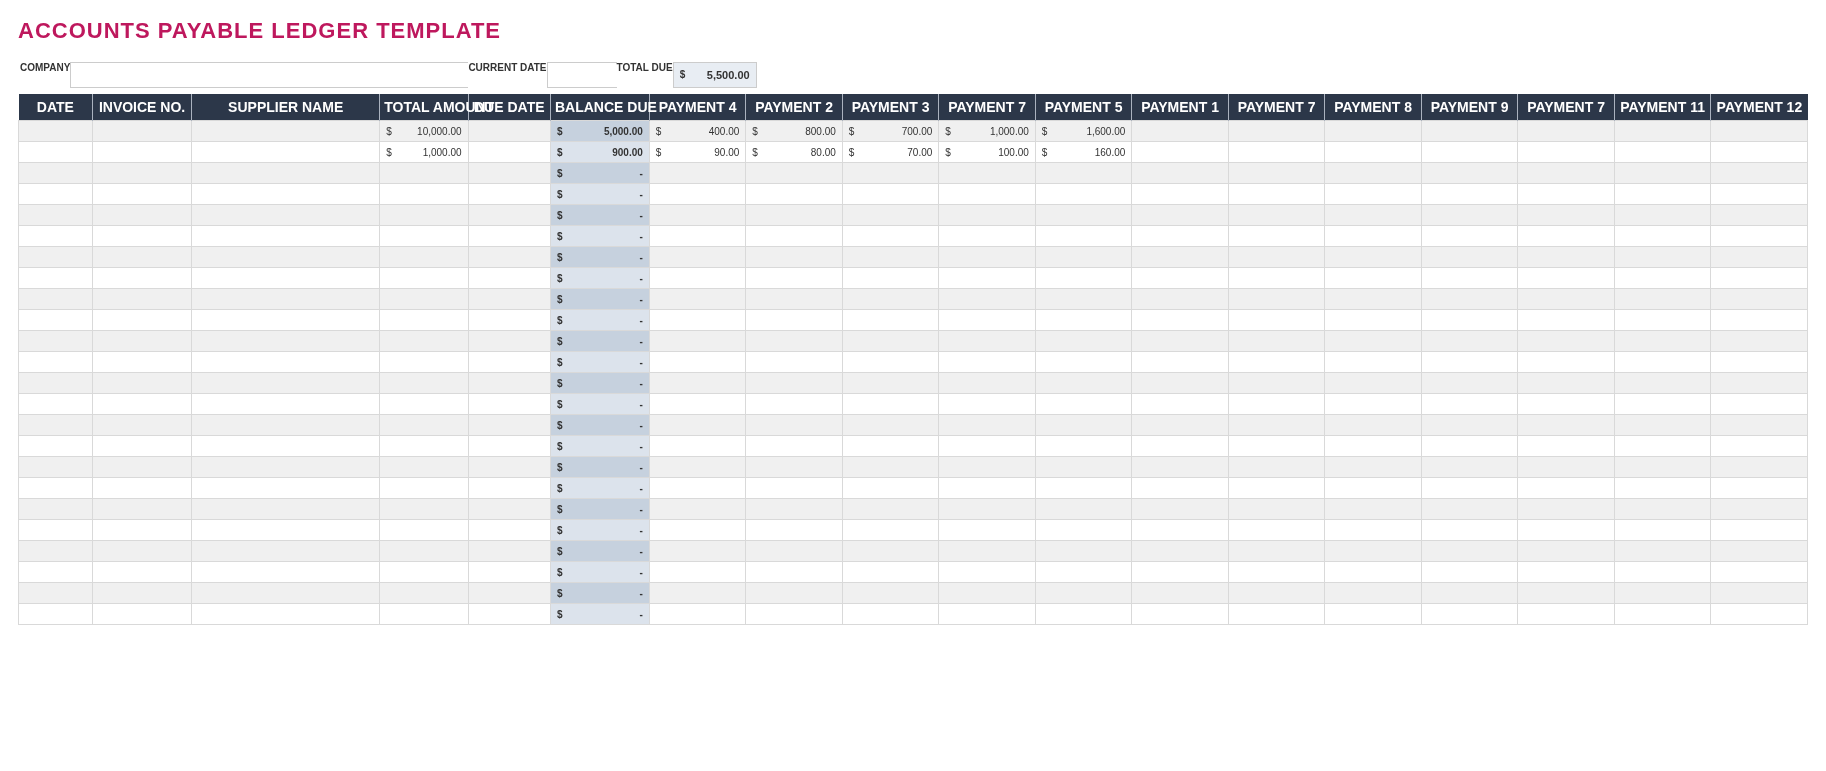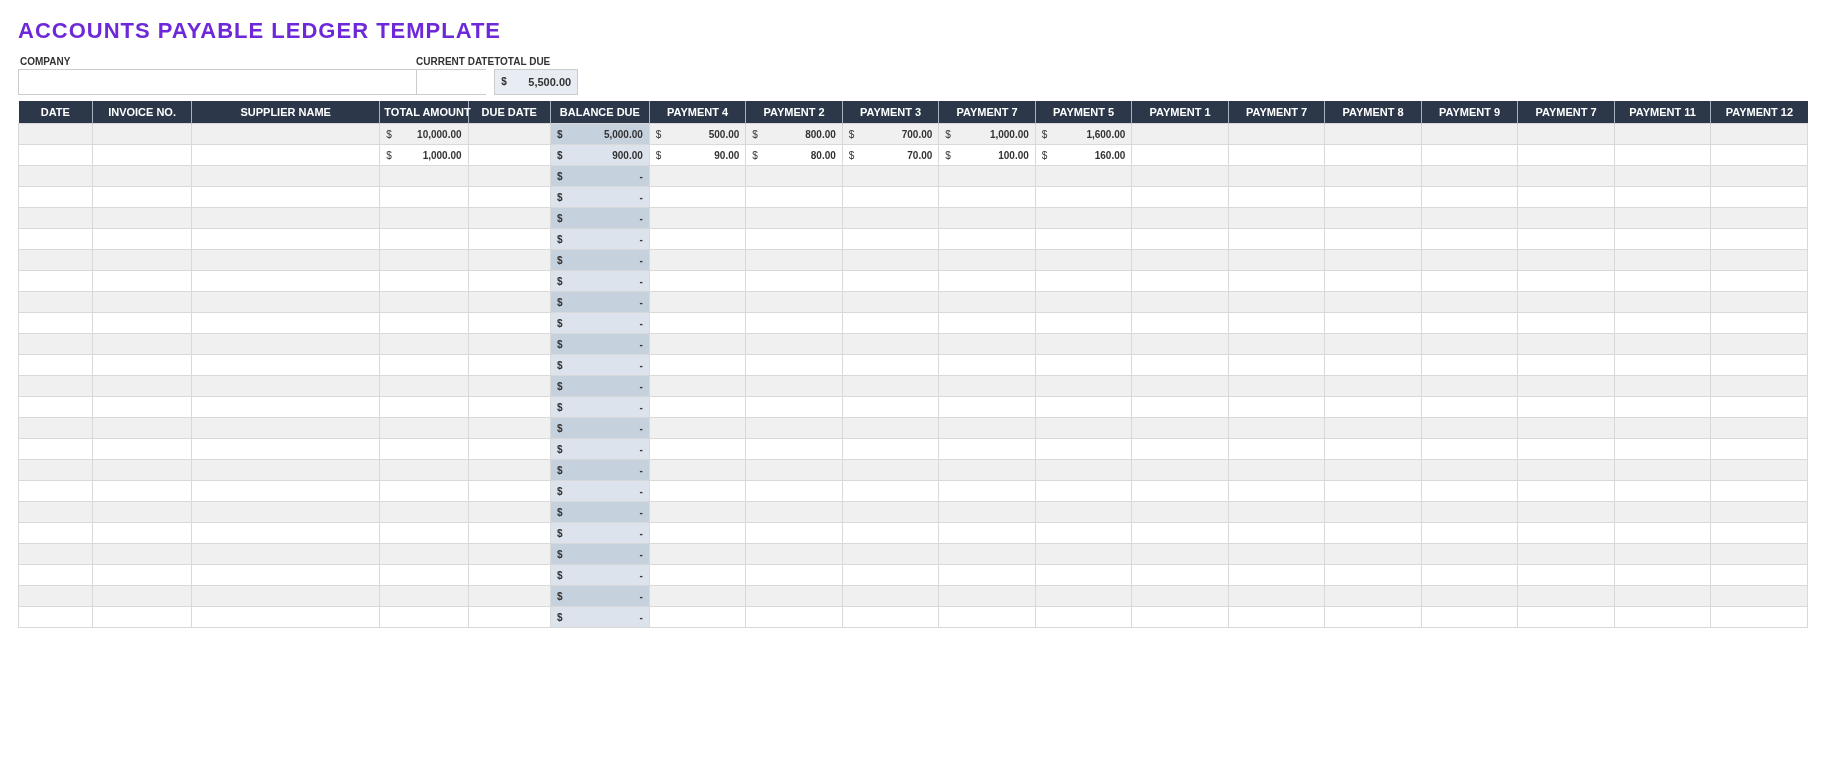--- a/index.html
+++ b/index.html
@@ -7,31 +7,31 @@
     margin: 0;
     padding: 18px;
     font-family: Arial, Helvetica, sans-serif;
     background: #fff;
     color: #333;
     width: 1826px;
   }
   .title {
     font-size: 22px;
     font-weight: 700;
-    color: #6d28d9;
+    color: #be185d;
     letter-spacing: 1px;
-    margin: 0 0 12px 0;
+    margin: 0 0 18px 0;
   }
   .top-row {
     display: flex;
     align-items: flex-end;
     gap: 0;
     margin-bottom: 6px;
   }
-  .top-block { display: flex; flex-direction: column; }
+  .top-block { display: flex; flex-direction: row; }
   .top-label {
     font-size: 10px;
     font-weight: 700;
     color: #333;
     margin-bottom: 2px;
     padding-left: 2px;
   }
   .top-label.center { text-align: left; padding-left: 0; }
   .top-cell {
     height: 26px;
@@ -64,41 +64,41 @@
   .money .val { text-align: right; flex: 1; padding-left: 4px; }
 
   table {
     border-collapse: collapse;
     width: 100%;
     table-layout: fixed;
   }
   thead th {
     background: #2c3749;
     color: #fff;
-    font-size: 11px;
+    font-size: 14px;
     font-weight: 700;
     text-align: center;
     padding: 5px 4px;
     border-right: 1px solid #aab2bf;
     height: 20px;
     white-space: nowrap;
   }
   thead th:last-child { border-right: none; }
   tbody td {
     height: 21px;
     border: 1px solid #d9d9d9;
     font-size: 10px;
     padding: 0 6px;
     background: #fff;
     vertical-align: middle;
   }
   tbody tr.alt td { background: #f0f0f0; }
   tbody td.balance { background: #dce3ec; font-weight: 700; }
   tbody tr.alt td.balance { background: #c6d1de; }
-  tbody td .money .val { font-weight: bold; }
+  tbody td .money .val { font-weight: normal; }
   tbody td.balance .money .val,
   tbody td.balance .money .sym { font-weight: 700; }
 
   col.c-date { width: 63px; }
   col.c-inv { width: 84px; }
   col.c-supp { width: 160px; }
   col.c-amt { width: 75px; }
   col.c-due { width: 70px; }
   col.c-bal { width: 84px; }
   col.c-pay { width: 82px; }
@@ -189,21 +189,21 @@
         <td></td>
         <td class="balance">
           <span class="money">
             <span class="sym">$</span>
             <span class="val">5,000.00</span>
           </span>
         </td>
         <td>
           <span class="money">
             <span class="sym">$</span>
-            <span class="val">500.00</span>
+            <span class="val">400.00</span>
           </span>
         </td>
         <td>
           <span class="money">
             <span class="sym">$</span>
             <span class="val">800.00</span>
           </span>
         </td>
         <td>
           <span class="money">

